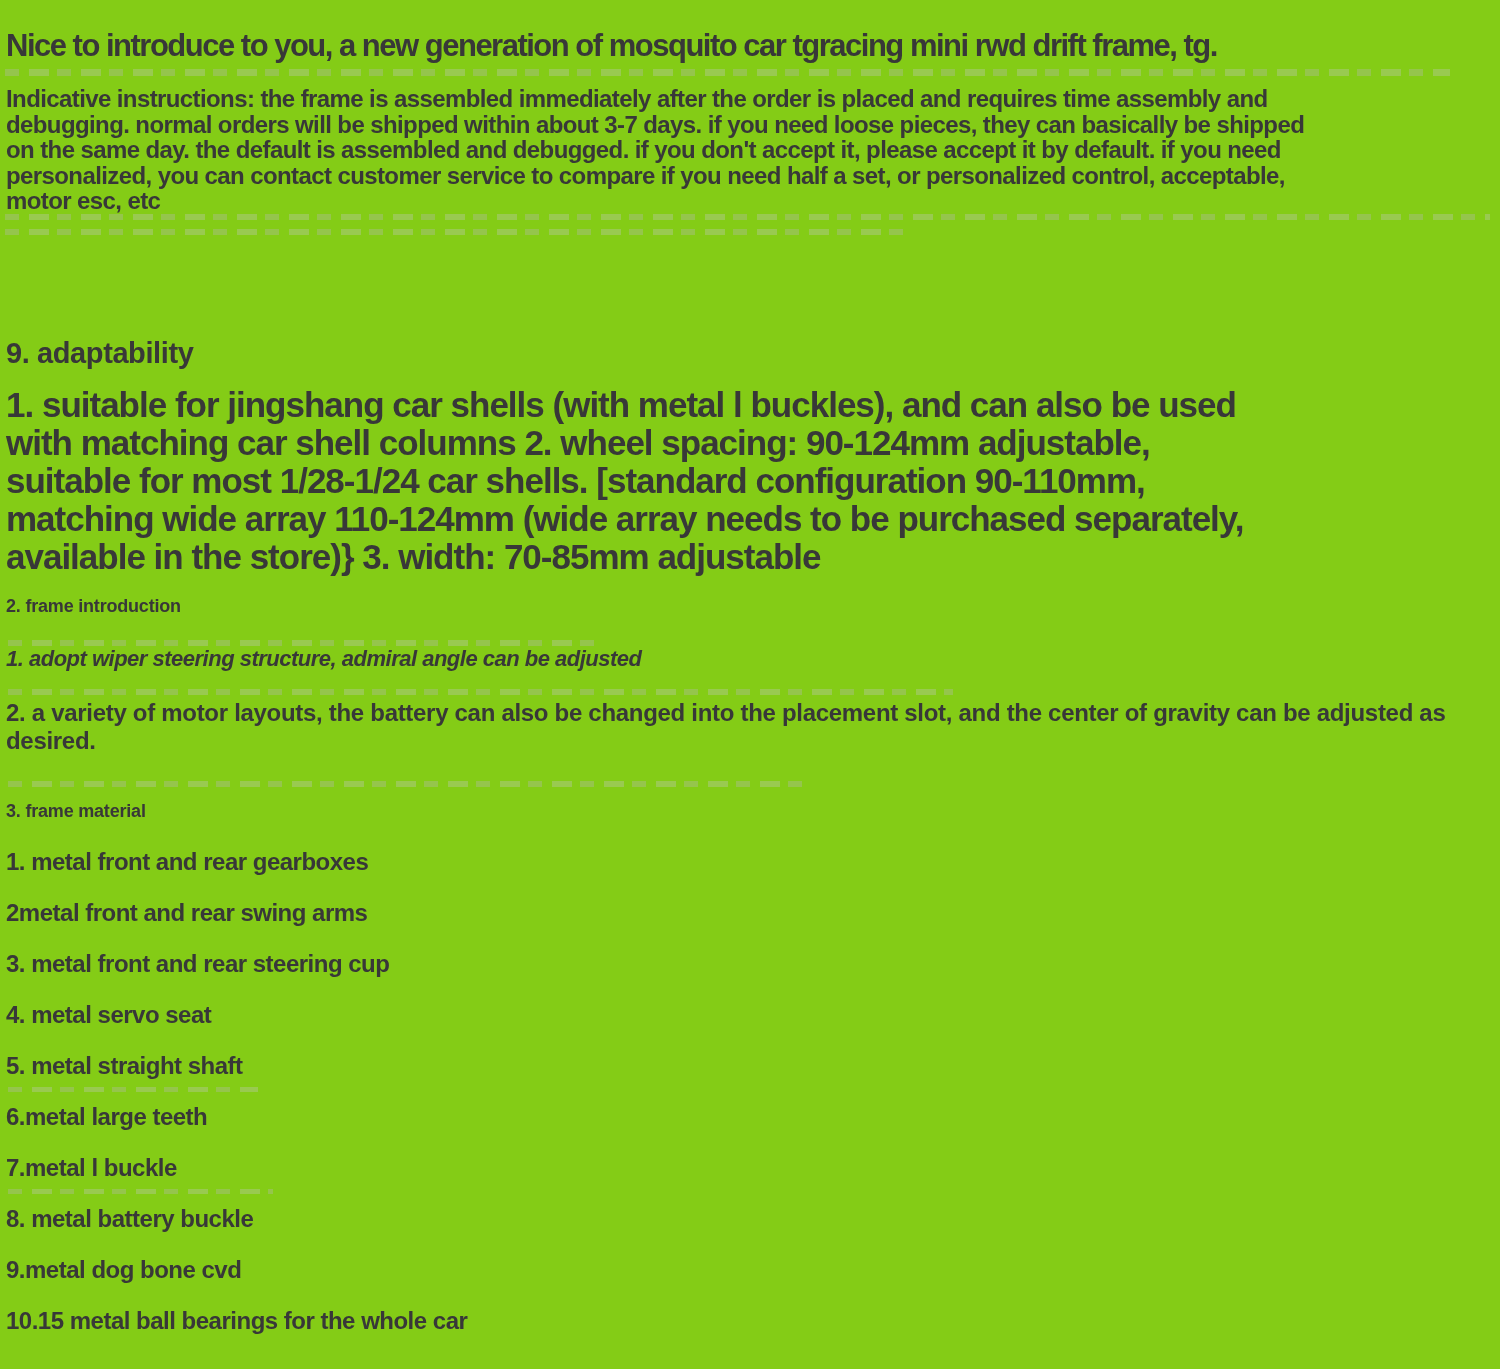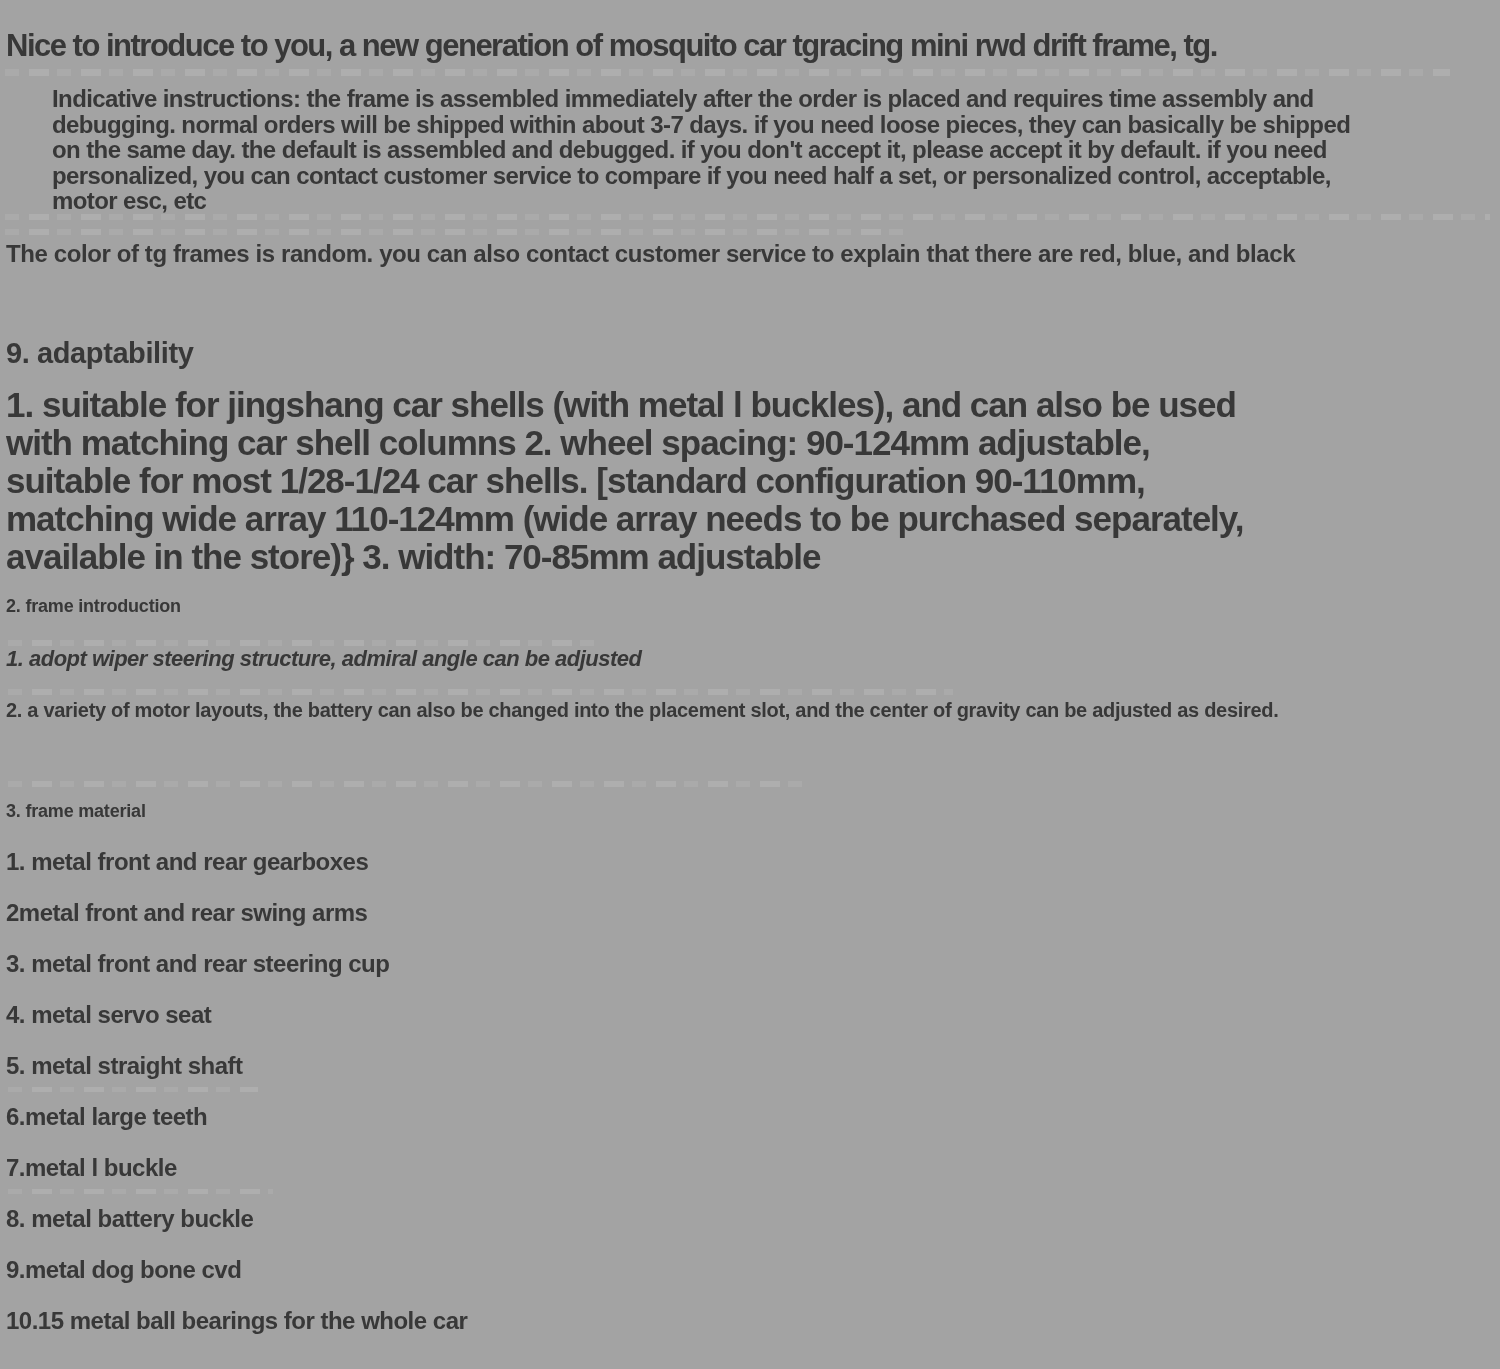--- a/index.html
+++ b/index.html
@@ -4,21 +4,21 @@
 <style>
   html, body {
     margin: 0;
     padding: 0;
     background: #ffffff;
   }
   #page {
     position: relative;
     width: 1500px;
     height: 1369px;
-    background: #a3a3a3;
+    background: #84cc16;
     overflow: hidden;
     font-family: "Liberation Sans", sans-serif;
     font-weight: bold;
     color: #383838;
   }
   .txt {
     position: absolute;
     left: 6px;
     white-space: pre-line;
     color: #383838;
@@ -27,21 +27,20 @@
     top: 28px;
     font-size: 31px;
     line-height: 36px;
     letter-spacing: -1.5px;
   }
   .para1 {
     top: 86px;
     font-size: 24px;
     line-height: 25.5px;
     letter-spacing: -0.6px;
-    margin-left: 46px;
   }
   .color-notice {
     top: 240px;
     font-size: 24px;
     letter-spacing: -0.4px;
   }
   .thanks {
     top: 287px;
     font-size: 29px;
     letter-spacing: -0.6px;
@@ -63,21 +62,21 @@
   }
   .h-frame-intro { top: 596px; text-align: right; }
   .intro1 {
     top: 646px;
     font-size: 22px;
     letter-spacing: -0.5px;
     font-style: italic;
   }
   .intro2 {
     top: 699px;
-    font-size: 20px;
+    font-size: 24px;
     letter-spacing: -0.3px;
   }
   .intro3 {
     top: 744px;
     font-size: 29px;
     letter-spacing: -0.4px;
   }
   .h-frame-material { top: 801px; text-align: center; }
   .materials {
     top: 836px;
@@ -117,21 +116,20 @@
 
   <div class="txt para1">Indicative instructions: the frame is assembled immediately after the order is placed and requires time assembly and
 debugging. normal orders will be shipped within about 3-7 days. if you need loose pieces, they can basically be shipped
 on the same day. the default is assembled and debugged. if you don't accept it, please accept it by default. if you need
 personalized, you can contact customer service to compare if you need half a set, or personalized control, acceptable,
 motor esc, etc</div>
 
   <div class="ghost g2"></div>
   <div class="ghost g3"></div>
 
-  <div class="txt color-notice">The color of tg frames is random. you can also contact customer service to explain that there are red, blue, and black</div>
 
 
   <div class="txt h-adapt">9. adaptability</div>
 
   <div class="txt bigpara">1. suitable for jingshang car shells (with metal l buckles), and can also be used
 with matching car shell columns 2. wheel spacing: 90-124mm adjustable,
 suitable for most 1/28-1/24 car shells. [standard configuration 90-110mm,
 matching wide array 110-124mm (wide array needs to be purchased separately,
 available in the store)} 3. width: 70-85mm adjustable</div>
 

